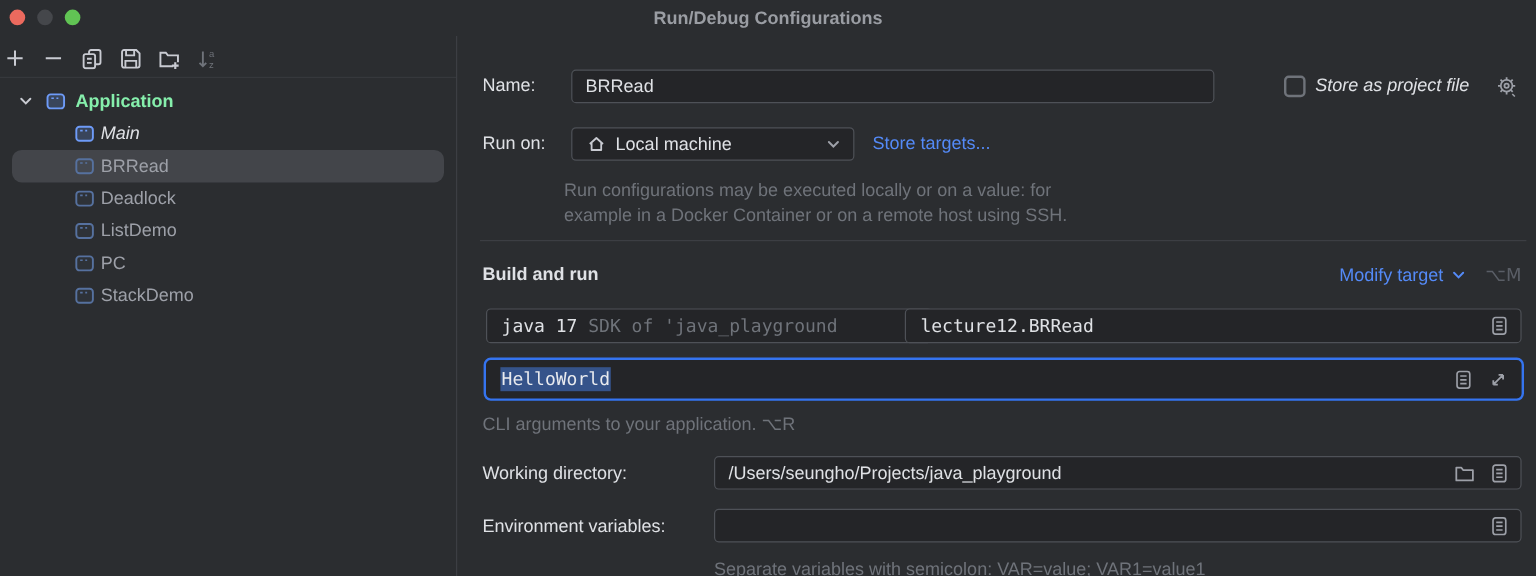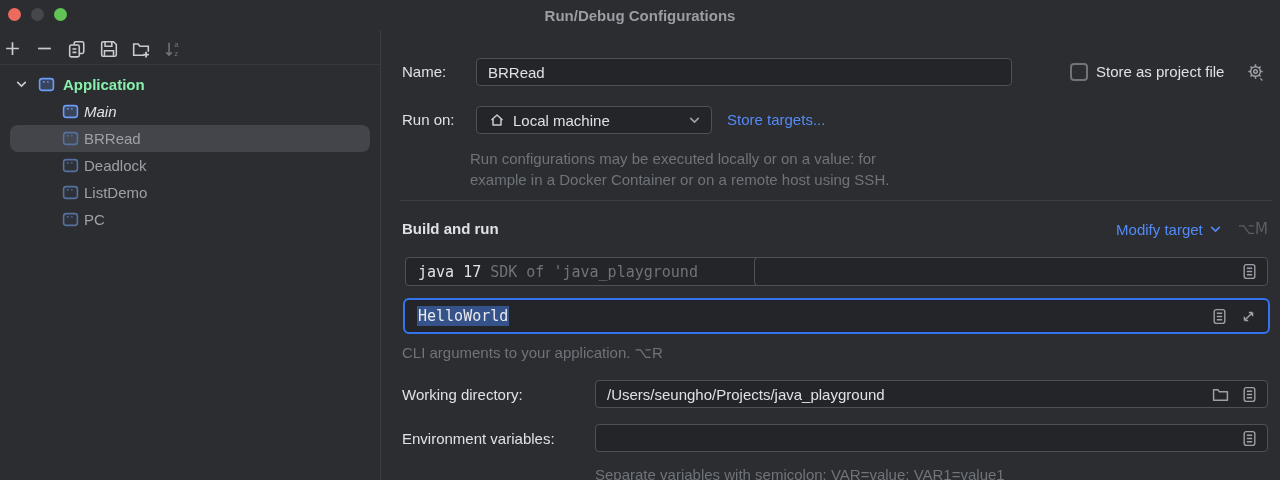--- a/index.html
+++ b/index.html
@@ -173,29 +173,38 @@
     <div class="tree-row child">
       <span class="tree-icon dim">
         <svg width="17" height="17" viewBox="0 0 16 16">
             <rect x="1.5" y="2.5" width="13" height="11" rx="2.5" fill="currentColor" fill-opacity="0.22" stroke="currentColor" stroke-width="1.5"></rect>
             <path d="M4.5 5.5h2M8.5 5.5h1.5" stroke="currentColor" stroke-width="1.3"></path>
           </svg>
       </span>
       <span class="tree-label">PC</span>
     </div>
 
+    <div class="tree-row child">
+      <span class="tree-icon dim">
+        <svg width="17" height="17" viewBox="0 0 16 16">
+            <rect x="1.5" y="2.5" width="13" height="11" rx="2.5" fill="currentColor" fill-opacity="0.22" stroke="currentColor" stroke-width="1.5"></rect>
+            <path d="M4.5 5.5h2M8.5 5.5h1.5" stroke="currentColor" stroke-width="1.3"></path>
+          </svg>
+      </span>
+      <span class="tree-label">StackDemo</span>
+    </div>
   </div>
 
   <div class="lbl" style="left:402px;top:63px;">Name:</div>
   <div class="field" style="left:476px;top:58px;width:536px;height:28px;">
     <input class="raw" value="BRRead" style="">
   </div>
 
   <div class="checkbox"></div>
-  <div class="lbl" style="left:1096px;top:63px;">Store as project file</div>
+  <div class="lbl" style="left:1096px;top:63px;font-style:italic;">Store as project file</div>
   <span class="icon-btn" style="position:absolute;left:1246px;top:62px;">
     <svg width="19" height="19" viewBox="0 0 18 18" fill="none" stroke="currentColor" stroke-width="1.4">
       <circle cx="9" cy="9" r="4.6"></circle>
         <circle cx="9" cy="9" r="1.7"></circle>
       <path d="M9 2.2v2.2M9 13.6v2.2M2.2 9h2.2M13.6 9h2.2M4.2 4.2l1.55 1.55M12.25 12.25l1.55 1.55M13.8 4.2l-1.55 1.55M5.75 12.25L4.2 13.8"></path>
       <path d="M13.5 15.5l2 2" stroke-width="1.2"></path>
     </svg>
   </span>
 
   <div class="lbl" style="left:402px;top:111px;">Run on:</div>
@@ -234,20 +243,21 @@
     <span class="mono">java 17</span>
     <span class="mono muted" style="margin-left:9px;white-space:pre;">SDK of 'java_playground</span>
     <span class="combo-chev" style="margin-left:auto;">
       <svg width="13" height="13" viewBox="0 0 12 12">
           <path d="M2.5 4l3.5 3.5L9.5 4" stroke="currentColor" stroke-width="1.5" fill="none" stroke-linecap="round"></path>
         </svg>
     </span>
   </div>
 
   <div class="field" style="left:754px;top:257px;width:514px;height:29px;padding:0 9px 0 12px;">
+    <span class="mono">lecture12.BRRead</span>
     <span class="icon-btn" style="margin-left:auto;">
       <svg width="17" height="17" viewBox="0 0 16 16" fill="none" stroke="currentColor" stroke-width="1.3">
         <rect x="3" y="1.5" width="10" height="13" rx="2"></rect>
           <path d="M5.5 5h5M5.5 8h5M5.5 11h5"></path>
       </svg>
     </span>
   </div>
 
   <div class="args-field" style="padding:10px 12px;">
     <span class="mono sel">HelloWorld</span>

